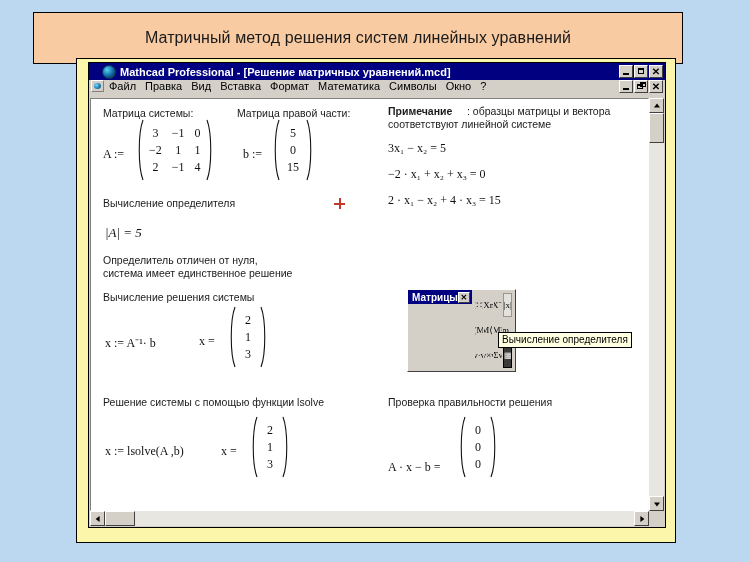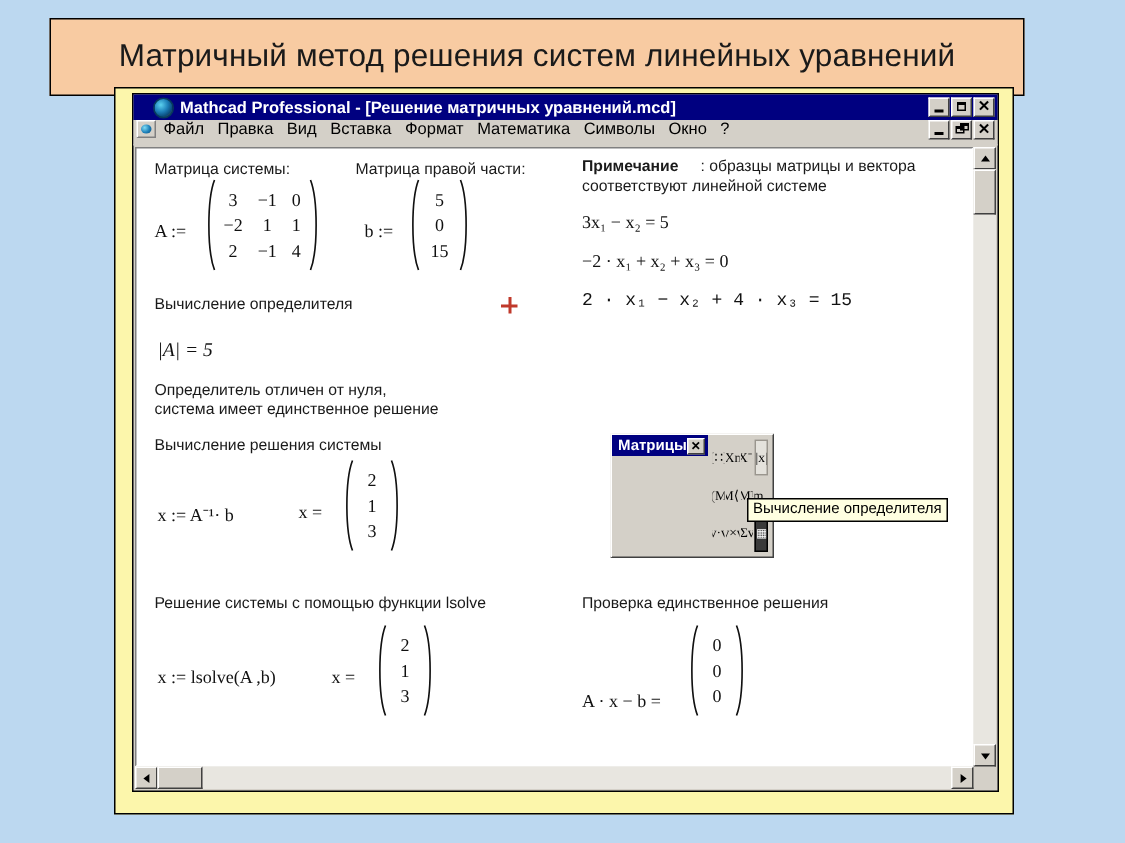--- a/index.html
+++ b/index.html
@@ -11,21 +11,21 @@
     position:relative;
   }
   
   #title-banner{
     position:absolute;left:33px;top:12px;width:650px;height:52px;
     background:#f8cba2;border:1px solid #000;
     display:flex;align-items:center;justify-content:center;
     box-sizing:border-box;
   }
   #title-banner .t{
-    font-size:21px;color:#1a1a1a;letter-spacing:.1px;white-space:nowrap;
+    font-size:16px;color:#1a1a1a;letter-spacing:.1px;white-space:nowrap;
   }
   
   #yellow-mat{
     position:absolute;left:76px;top:58px;width:600px;height:485px;
     background:#fcf6ab;border:1px solid #000;box-sizing:border-box;
   }
   
   #mathcad-window{
     position:absolute;left:88px;top:62px;width:578px;height:466px;
     background:#d4d0c8;border:1px solid #000;box-sizing:border-box;
@@ -324,23 +324,23 @@
                 </svg>
             </span>
           </div>
 
           <span class="lbl b" style="left:297px;top:6px;">Примечание</span>
           <span class="lbl" style="left:376px;top:6px;">:  образцы матрицы и вектора</span>
           <span class="lbl" style="left:297px;top:19px;">соответствуют линейной системе</span>
 
           <span class="expr" style="left:297px;top:42px;">3x₁ − x₂ = 5</span>
           <span class="expr" style="left:297px;top:68px;">−2 · x₁ + x₂ + x₃ = 0</span>
-          <span class="expr" style="left:297px;top:94px;font-family:Liberation Mono, monospace;">2 · x₁ − x₂ + 4 · x₃ = 15</span>
-
-          <span class="lbl" style="left:297px;top:297px;">Проверка единственное решения</span>
+          <span class="expr" style="left:297px;top:94px;">2 · x₁ − x₂ + 4 · x₃ = 15</span>
+
+          <span class="lbl" style="left:297px;top:297px;">Проверка правильности решения</span>
           <span class="expr" style="left:297px;top:345px;margin-top:16px;">A · x − b =</span>
           <div class="matrix" style="left:366px;top:317px;">
             <span class="par">
               <svg width="9" height="62" viewBox="0 0 9 62">
                   <path d="M8 1 C3 14, 3 48, 8 61" stroke="#111" stroke-width="1.1" fill="none"></path>
                 </svg>
             </span>
             <div class="mgrid" style="grid-template-columns:auto;min-width:24px;">
               <span>0</span>
               <span>0</span>

